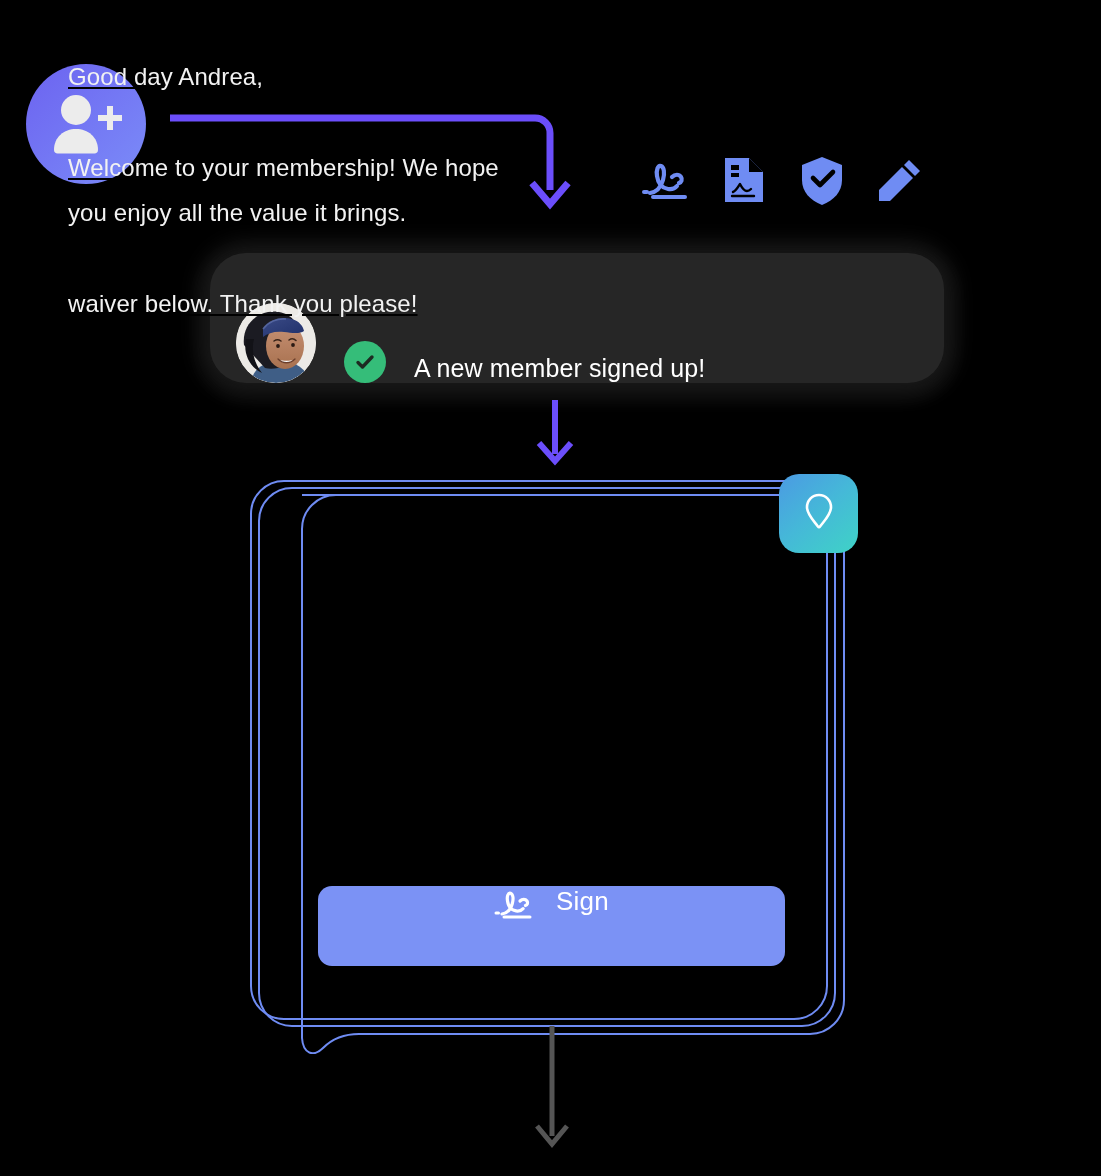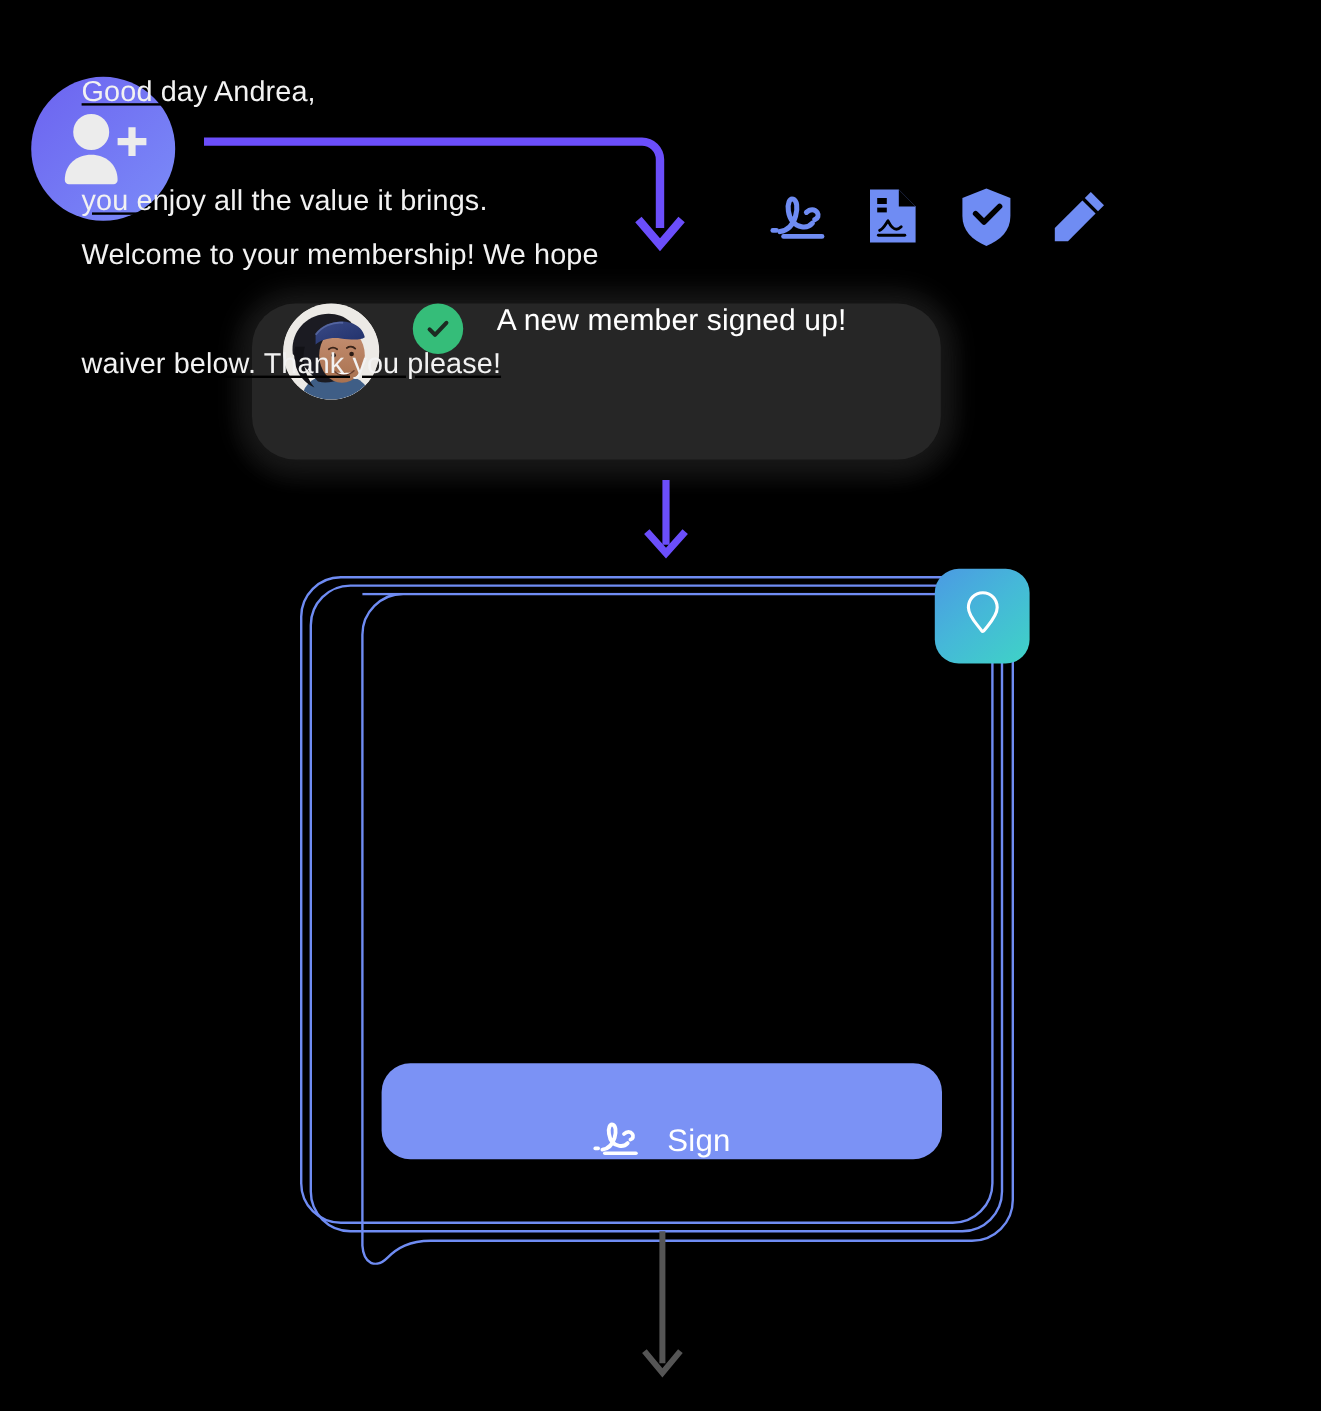--- a/index.html
+++ b/index.html
@@ -69,28 +69,28 @@
     position: absolute;
     left: 196px;
     top: 243px;
     width: 706px;
     height: 152px;
   }
   .toast {
     position: absolute;
     left: 14px;
     top: 10px;
-    width: 574px;
+    width: 734px;
     height: 130px;
     border-radius: 36px;
     background: #262626;
     box-shadow: 0 0 22px 10px rgba(25,25,25,0.95),
                 0 6px 26px 6px rgba(20,20,20,0.85);
     display: flex;
-    align-items: flex-start;
+    align-items: flex-end;
     padding-left: 26px;
     box-sizing: border-box;
   }
   .toast-avatar {
     width: 80px;
     height: 80px;
     border-radius: 50%;
     overflow: hidden;
     flex: none;
     background: #e9e7e4;
@@ -164,25 +164,25 @@
     letter-spacing: 0.1px;
   }
   .msg-gap { height: 46px; }
 
   .sign-button {
     position: absolute;
     left: 318px;
     top: 886px;
     width: 467px;
     height: 80px;
-    border-radius: 24px;
+    border-radius: 14px;
     background: #7b92f5;
     border: none;
     display: flex;
-    align-items: flex-end;
+    align-items: flex-start;
     justify-content: center;
     gap: 18px;
     cursor: pointer;
     padding: 0;
   }
   .sign-button .sig-ic { display: flex; align-items: center; }
   .sign-button .sign-label {
     color: #ffffff;
     font-size: 26px;
     letter-spacing: 0.2px;
@@ -328,22 +328,22 @@
       <svg width="578" height="560" viewBox="0 0 578 560">
         <path d="M35 1 H543 a34 34 0 0 1 34 34 V506 a34 34 0 0 1 -34 34 H92
                  c-18 0 -28 6 -36 14 c-10 10 -20 5 -21 -10 V35 a34 34 0 0 1 34 -34 Z" fill="none" stroke="#6f8cf3" stroke-width="2"></path>
       </svg>
     </div>
   </div>
 
   <div class="card-content">
     <div class="msg-line">Good day Andrea,</div>
     <div class="msg-gap"></div>
+    <div class="msg-line">Welcome to your membership! We hope</div>
     <div class="msg-line">you enjoy all the value it brings.</div>
-    <div class="msg-line">Welcome to your membership! We hope</div>
     <div class="msg-gap"></div>
     <div class="msg-line">waiver below. Thank you please!</div>
   </div>
 
   <button class="sign-button">
     <span class="sig-ic">
       <svg width="44" height="36" viewBox="0 0 44 36">
         <path d="M2 27 h2.5" stroke="#ffffff" stroke-width="3" stroke-linecap="round"></path>
         <path d="M8 28c5.5-.8 8.6-4.6 10.2-10 1.6-5.4.8-10-1.6-10.8-2.4-.8-3.9 3.1-3.1 7.7.8 5.4 3.9 9.2 8.6 10 3.1.5 5.4-.5 7-2.3" fill="none" stroke="#ffffff" stroke-width="3.2" stroke-linecap="round" stroke-linejoin="round"></path>
         <path d="M26 15c2.3-2.3 5.4-2.3 7 0 1.2 1.8.5 3.9-1.6 4.6" fill="none" stroke="#ffffff" stroke-width="3.2" stroke-linecap="round"></path>

